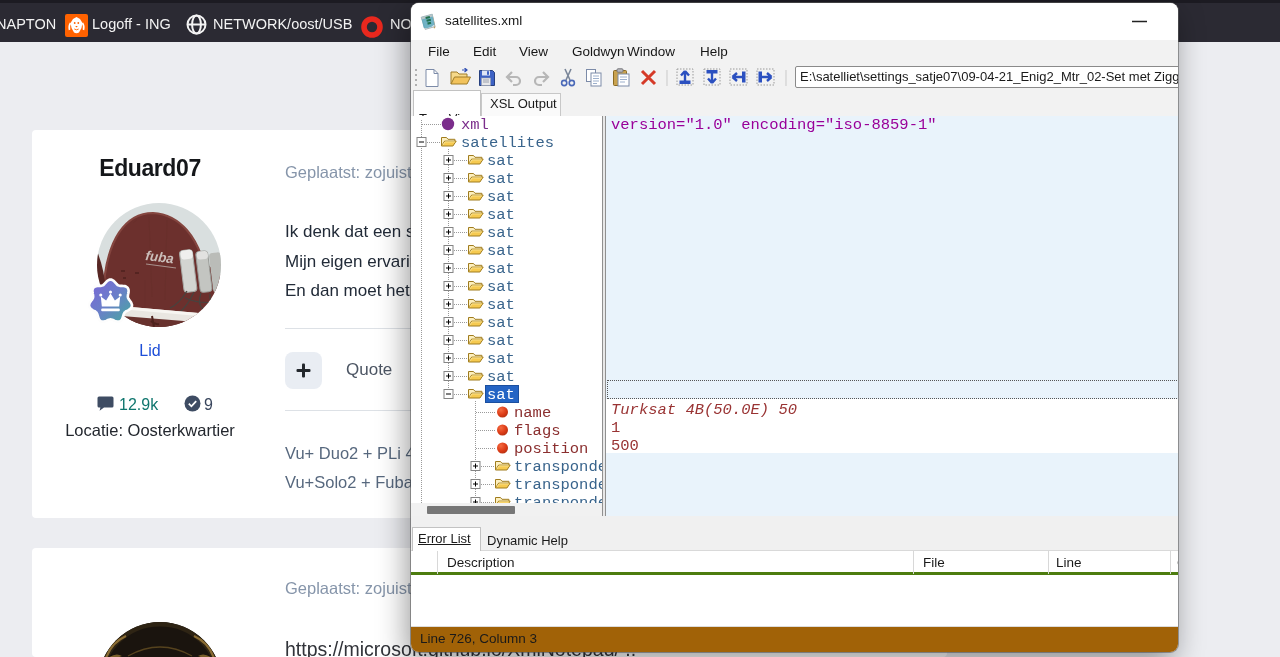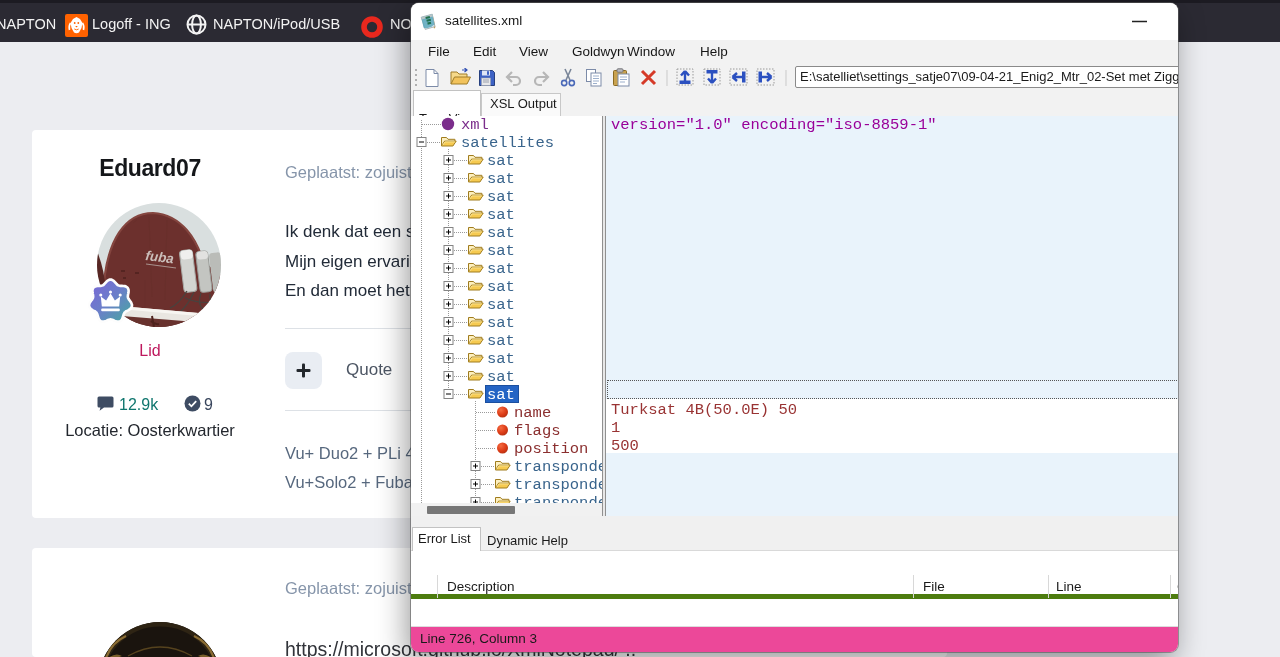--- a/index.html
+++ b/index.html
@@ -20,21 +20,21 @@
       <circle cx="13.3" cy="9" r="0.9" fill="#ff6200"></circle>
     <path d="M10.2 12 h2.6 l-1.3 1.5 Z" fill="#ff6200"></path>
     <path d="M9.3 15 q2.2 1.6 4.4 0" stroke="#ff6200" fill="none" stroke-width="0.9"></path>
   </svg>
   <span class="abs" style="left:96px;top:13px;">Logoff - ING</span>
   <svg class="abs" style="left:190px;top:11px;" width="21" height="21" viewBox="0 0 21 21">
     <circle cx="10.5" cy="10.5" r="9" fill="none" stroke="#f3f3f3" stroke-width="2"></circle>
     <ellipse cx="10.5" cy="10.5" rx="4.4" ry="9" fill="none" stroke="#f3f3f3" stroke-width="2"></ellipse>
     <line x1="1.5" y1="10.5" x2="19.5" y2="10.5" stroke="#f3f3f3" stroke-width="2"></line>
   </svg>
-  <span class="abs" style="left:217px;top:13px;">NAPTON/iPod/USB</span>
+  <span class="abs" style="left:217px;top:13px;">NETWORK/oost/USB</span>
   <svg class="abs" style="left:365px;top:13px;" width="22" height="22" viewBox="0 0 22 22">
     <circle cx="11" cy="11" r="8" fill="none" stroke="#e8281e" stroke-width="5.6"></circle>
   </svg>
   <span class="abs" style="left:394px;top:13px;">NOS</span>
 </div>
 <div class="abs" style="left:32px;top:130px;width:915px;height:388px;background:#fff;border-radius:4px;"></div>
 <div class="abs" style="left:32px;top:130px;width:915px;height:388px;">
   <div class="abs" style="left:0;top:25px;width:236px;text-align:center;font-size:23px;font-weight:bold;color:#15171a;letter-spacing:-0.4px;">Eduard07</div>
   <svg class="abs" style="left:65px;top:73px;" width="124" height="124" viewBox="0 0 124 124">
     <defs>
@@ -74,21 +74,21 @@
           <stop offset="1" stop-color="#43ab9d"></stop>
     </linearGradient>
       </defs>
     <path d="M23.0,1.5 L23.8,1.6 L24.6,1.9 L25.3,2.3 L26.1,2.8 L26.7,3.3 L27.3,4.0 L27.9,4.7 L28.5,5.3 L29.0,5.9 L29.5,6.4 L30.0,6.9 L30.6,7.2 L31.2,7.4 L31.9,7.6 L32.6,7.7 L33.4,7.7 L34.3,7.7 L35.2,7.8 L36.0,7.8 L36.9,8.0 L37.8,8.2 L38.5,8.6 L39.2,9.1 L39.8,9.6 L40.2,10.3 L40.5,11.1 L40.7,11.9 L40.7,12.8 L40.7,13.7 L40.6,14.5 L40.4,15.4 L40.2,16.2 L40.1,17.0 L40.0,17.8 L40.0,18.4 L40.1,19.1 L40.3,19.7 L40.6,20.3 L41.0,21.0 L41.5,21.6 L42.0,22.3 L42.5,23.0 L43.0,23.7 L43.4,24.5 L43.7,25.3 L44.0,26.2 L44.0,27.0 L43.9,27.8 L43.7,28.5 L43.2,29.2 L42.7,29.9 L42.1,30.5 L41.3,31.0 L40.6,31.5 L39.8,31.9 L39.0,32.3 L38.3,32.6 L37.7,33.0 L37.2,33.5 L36.7,33.9 L36.4,34.5 L36.1,35.1 L35.8,35.8 L35.6,36.6 L35.4,37.4 L35.2,38.2 L34.9,39.1 L34.5,39.9 L34.1,40.7 L33.6,41.3 L33.0,41.9 L32.3,42.3 L31.6,42.6 L30.7,42.7 L29.9,42.7 L29.0,42.6 L28.2,42.3 L27.3,42.0 L26.5,41.7 L25.8,41.3 L25.0,41.0 L24.3,40.8 L23.7,40.6 L23.0,40.5 L22.3,40.6 L21.7,40.8 L21.0,41.0 L20.2,41.3 L19.5,41.7 L18.7,42.0 L17.8,42.3 L17.0,42.6 L16.1,42.7 L15.3,42.7 L14.4,42.6 L13.7,42.3 L13.0,41.9 L12.4,41.3 L11.9,40.7 L11.5,39.9 L11.1,39.1 L10.8,38.2 L10.6,37.4 L10.4,36.6 L10.2,35.8 L9.9,35.1 L9.6,34.5 L9.3,33.9 L8.8,33.5 L8.3,33.0 L7.7,32.6 L7.0,32.3 L6.2,31.9 L5.4,31.5 L4.7,31.0 L3.9,30.5 L3.3,29.9 L2.8,29.2 L2.3,28.5 L2.1,27.8 L2.0,27.0 L2.0,26.2 L2.3,25.3 L2.6,24.5 L3.0,23.7 L3.5,23.0 L4.0,22.3 L4.5,21.6 L5.0,21.0 L5.4,20.3 L5.7,19.7 L5.9,19.1 L6.0,18.4 L6.0,17.8 L5.9,17.0 L5.8,16.2 L5.6,15.4 L5.4,14.5 L5.3,13.7 L5.3,12.8 L5.3,11.9 L5.5,11.1 L5.8,10.3 L6.2,9.6 L6.8,9.1 L7.5,8.6 L8.2,8.2 L9.1,8.0 L10.0,7.8 L10.8,7.8 L11.7,7.7 L12.6,7.7 L13.4,7.7 L14.1,7.6 L14.8,7.4 L15.4,7.2 L16.0,6.9 L16.5,6.4 L17.0,5.9 L17.5,5.3 L18.1,4.7 L18.7,4.0 L19.3,3.3 L19.9,2.8 L20.7,2.3 L21.4,1.9 L22.2,1.6 L23.0,1.5 Z" fill="url(#bg1)" stroke="#fdfdfd" stroke-width="2.6"></path>
     <path d="M14.5 28 L13.5 18 L18.7 22 L23 15 L27.3 22 L32.5 18 L31.5 28 Z" fill="#fff"></path>
     <circle cx="13.5" cy="16.7" r="1.5" fill="#fff"></circle>
       <circle cx="23" cy="13.7" r="1.5" fill="#fff"></circle>
       <circle cx="32.5" cy="16.7" r="1.5" fill="#fff"></circle>
     <rect x="13.9" y="29.8" width="18.2" height="2.8" rx="1" fill="#fff"></rect>
   </svg>
-  <div class="abs" style="left:0;top:212px;width:236px;text-align:center;font-size:16px;color:#be185d;">Lid</div>
+  <div class="abs" style="left:0;top:212px;width:236px;text-align:center;font-size:16px;color:#1d4ed8;">Lid</div>
   <svg class="abs" style="left:65px;top:265px;" width="17" height="17" viewBox="0 0 17 17">
     <path d="M2 1.5 h13 a1.5 1.5 0 0 1 1.5 1.5 v8 a1.5 1.5 0 0 1 -1.5 1.5 H7 L2.6 15.8 L3.4 12.5 H2 A1.5 1.5 0 0 1 .5 11 V3 A1.5 1.5 0 0 1 2 1.5 Z" fill="#3e4c63"></path>
   </svg>
   <div class="abs" style="left:87px;top:266px;font-size:16px;color:#0f766e;">12.9k</div>
   <svg class="abs" style="left:152px;top:265px;" width="17" height="17" viewBox="0 0 17 17">
     <circle cx="8.5" cy="8.5" r="8" fill="#3e4c63"></circle>
     <path d="M4.8 8.7 L7.4 11.3 L12.2 6.1" stroke="#fff" stroke-width="1.8" fill="none"></path>
   </svg>
   <div class="abs" style="left:172px;top:266px;font-size:16px;color:#38455c;">9</div>
   <div class="abs" style="left:0;top:291px;width:236px;text-align:center;font-size:16.5px;color:#23272e;">Locatie: Oosterkwartier</div>
@@ -380,45 +380,45 @@
       <use href="#boxp" x="64.5" y="386"></use>
     </svg>
   <div class="abs" style="left:0;top:500px;width:191px;height:13px;background:#f1f1f1;">
     <div class="abs" style="left:16px;top:2.5px;width:88px;height:8px;background:#777;border-radius:1px;"></div>
   </div>
   <div class="abs" style="left:191px;top:113px;width:3px;height:400px;background:#e8e8e8;border-left:1px solid #909090;box-sizing:border-box;"></div>
   <div class="abs" style="left:194px;top:113px;width:657px;height:400px;background:#e9f3fb;border-left:1px solid #909090;box-sizing:border-box;overflow:hidden;">
     <div class="abs mono" style="left:5px;top:0px;height:18px;line-height:18px;font-size:15.5px;color:#990099;white-space:pre;">version="1.0" encoding="iso-8859-1"</div>
     <div class="abs" style="left:0;top:283px;width:657px;height:54px;background:#fff;"></div>
     <div class="abs" style="left:1px;top:264px;width:652px;height:19px;background:#e9f3fb;border:1px dotted #555;box-sizing:border-box;"></div>
-    <div class="abs mono" style="left:5px;top:285px;height:18px;line-height:18px;font-size:15.5px;color:#993333;white-space:pre;">Turksat 4B(50.0E) 50</div>
+    <div class="abs mono" style="left:5px;top:285px;height:18px;line-height:18px;font-size:15.5px;color:#993333;white-space:pre;font-style:italic;">Turksat 4B(50.0E) 50</div>
     <div class="abs mono" style="left:5px;top:303px;height:18px;line-height:18px;font-size:15.5px;color:#993333;">1</div>
     <div class="abs mono" style="left:5px;top:321px;height:18px;line-height:18px;font-size:15.5px;color:#993333;">500</div>
   </div>
   <div class="abs" style="left:851px;top:113px;width:14px;height:400px;background:#f1f1f1;">
     <div class="abs" style="left:3.5px;top:18px;width:7px;height:103px;background:#7a7a7a;border-radius:3.5px;"></div>
   </div>
   <div class="abs" style="left:0;top:513px;width:865px;height:11px;background:#f0f0f0;"></div>
   <div class="abs" style="left:0;top:524px;width:865px;height:24px;background:#f0f0f0;border-bottom:1px solid #d9d9d9;box-sizing:border-box;"></div>
   <div class="abs" style="left:1px;top:524px;width:69px;height:24px;background:#fff;border:1px solid #c2c2c2;border-bottom:none;box-sizing:border-box;"></div>
-  <div class="abs" style="left:7px;top:528px;font-size:13px;color:#1a1a1a;">Error List</div>
+  <div class="abs" style="left:7px;top:528px;font-size:13px;color:#1a1a1a;text-decoration:underline;">Error List</div>
   <div class="abs" style="left:76px;top:530px;font-size:13px;color:#1a1a1a;">Dynamic Help</div>
   <div class="abs" style="left:0;top:548px;width:865px;height:75px;background:#fff;"></div>
-  <div class="abs" style="left:0;top:572px;width:865px;height:24px;background:#fff;border-bottom:5px solid #4d7c0f;box-sizing:border-box;text-decoration:underline;">
+  <div class="abs" style="left:0;top:548px;width:865px;height:24px;background:#fff;border-bottom:3px solid #4d7c0f;box-sizing:border-box;text-decoration:underline;">
     <div class="abs" style="left:26px;top:0;width:1px;height:23px;background:#d8d8d8;"></div>
     <div class="abs" style="left:502px;top:0;width:1px;height:23px;background:#d8d8d8;"></div>
     <div class="abs" style="left:637px;top:0;width:1px;height:23px;background:#d8d8d8;"></div>
     <div class="abs" style="left:759px;top:0;width:1px;height:23px;background:#d8d8d8;"></div>
     <div class="abs" style="left:859px;top:0;width:1px;height:23px;background:#d8d8d8;"></div>
     <div class="abs" style="left:36px;top:4px;font-size:13.5px;color:#1a1a1a;">Description</div>
     <div class="abs" style="left:512px;top:4px;font-size:13.5px;color:#1a1a1a;">File</div>
     <div class="abs" style="left:645px;top:4px;font-size:13.5px;color:#1a1a1a;">Line</div>
     <div class="abs" style="left:766px;top:4px;font-size:13.5px;color:#1a1a1a;">Column</div>
   </div>
-  <div class="abs" style="left:0;top:623px;width:865px;height:26px;background:#ec4899;border-top:1px solid #dcdcdc;box-sizing:border-box;">
+  <div class="abs" style="left:0;top:623px;width:865px;height:26px;background:#a16207;border-top:1px solid #dcdcdc;box-sizing:border-box;">
     <div class="abs" style="left:9px;top:4px;font-size:13.5px;color:#1a1a1a;">Line 726, Column 3</div>
     <svg class="abs" style="left:848px;top:10px;" width="12" height="12">
         <g fill="#9a9a9a">
           <circle cx="10" cy="2" r="1.1"></circle>
           <circle cx="10" cy="6" r="1.1"></circle>
           <circle cx="10" cy="10" r="1.1"></circle>
           <circle cx="6" cy="6" r="1.1"></circle>
           <circle cx="6" cy="10" r="1.1"></circle>
           <circle cx="2" cy="10" r="1.1"></circle>
         </g>

